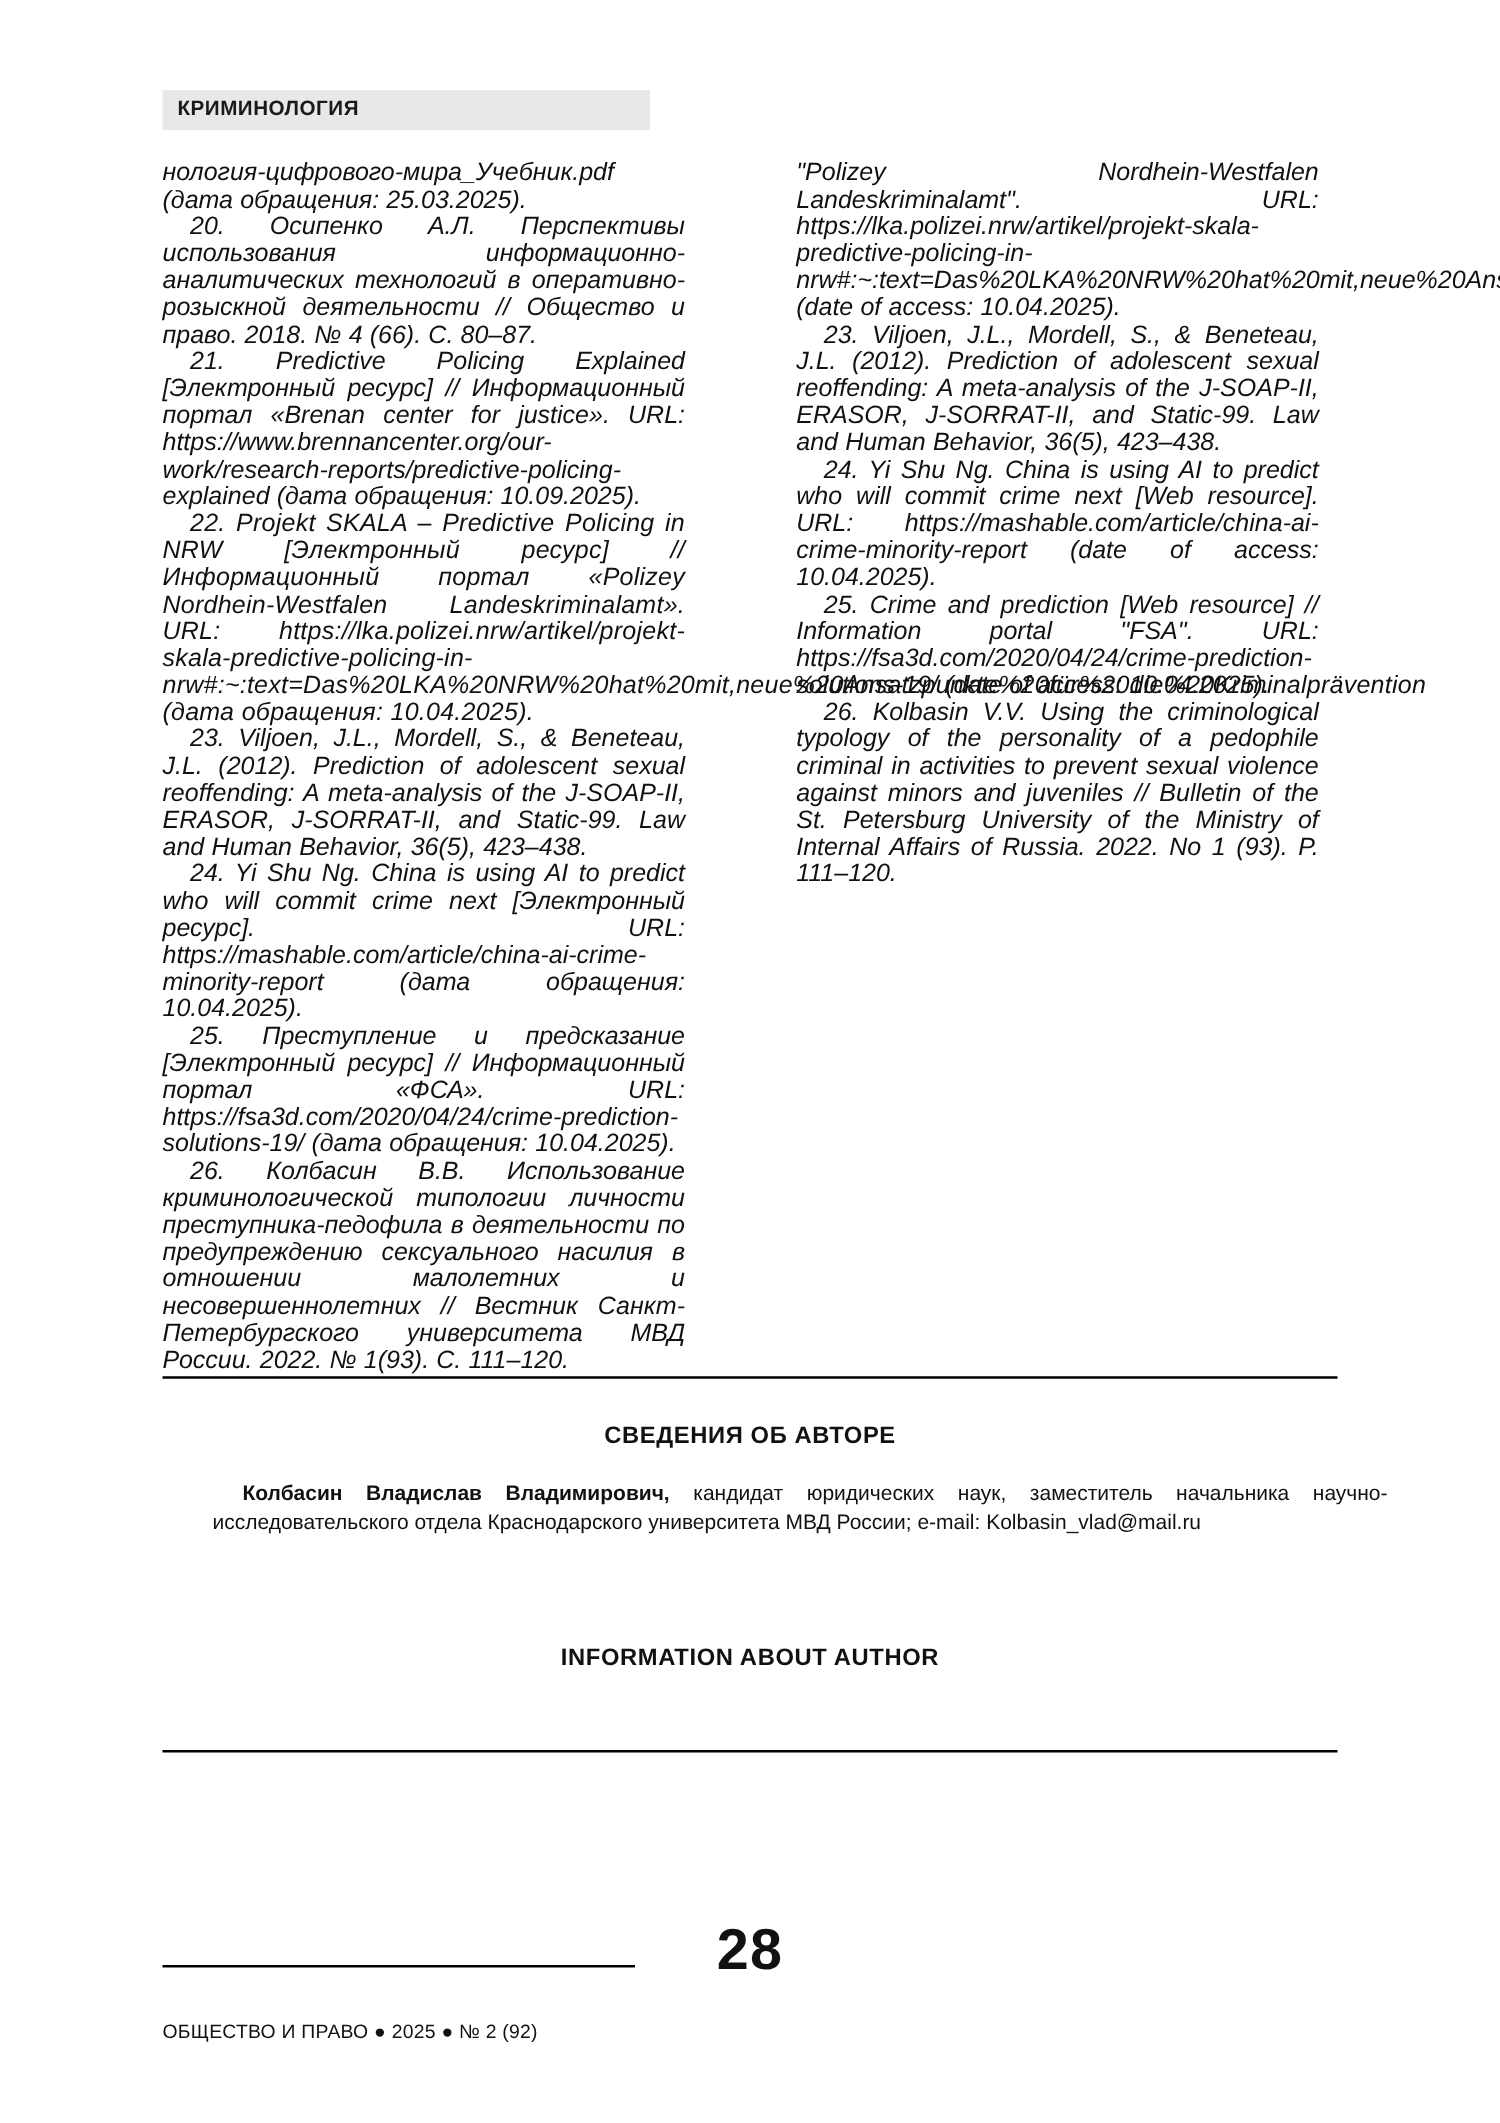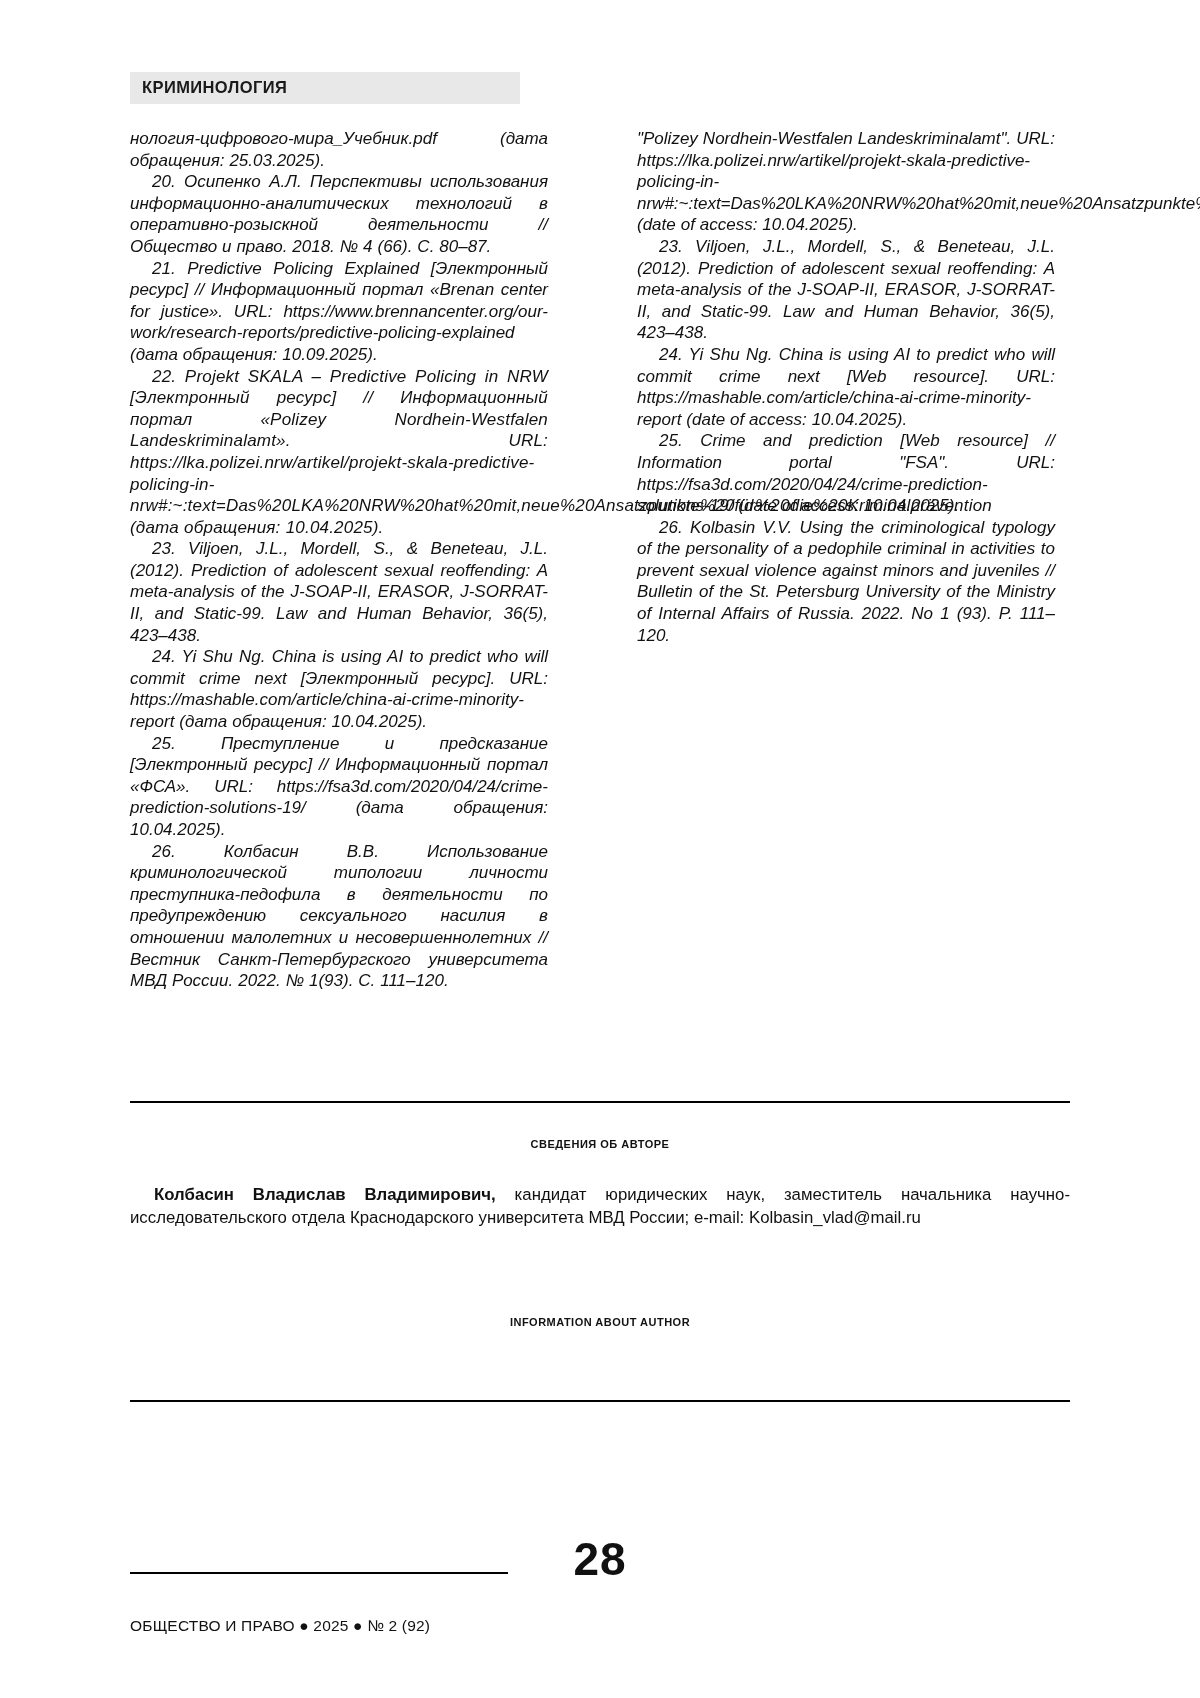--- a/index.html
+++ b/index.html
@@ -58,21 +58,21 @@
   .col {
     position: absolute;
     top: 0;
     width: 418px;
   }
   .col-left { left: 0; }
   .col-right { left: 507px; }
 
   .ref {
     font-style: italic;
-    font-size: 17px;
+    font-size: 20px;
     line-height: 21.6px;
     text-align: justify;
     text-justify: inter-word;
     margin: 0 0 0 0;
     text-indent: 22px;
     hyphens: manual;
     word-spacing: 0.2px;
   }
   .ref.noindent { text-indent: 0; }
   .ref.mono-url {
@@ -87,21 +87,21 @@
     height: 2px;
     background: #000000;
   }
 
   
   .section-title {
     position: absolute;
     left: 130px;
     width: 940px;
     text-align: center;
-    font-size: 11px;
+    font-size: 19px;
     font-weight: bold;
     letter-spacing: 0.5px;
   }
   .author-block {
     position: absolute;
     left: 130px;
     width: 940px;
     font-size: 16.8px;
     line-height: 23px;
     text-align: justify;
@@ -168,21 +168,21 @@
       <p class="ref">24. Yi Shu Ng. China is using AI to predict who will commit crime next [Web resource]. URL: https://mashable.com/article/china-ai-crime-minority-report (date of access: 10.04.2025).</p>
       <p class="ref">25. Crime and prediction [Web resource] // Information portal "FSA". URL: https://fsa3d.com/2020/04/24/crime-prediction-solutions-19/ (date of access: 10.04.2025).</p>
       <p class="ref">26. Kolbasin V.V. Using the criminological typology of the personality of a pedophile criminal in activities to prevent sexual violence against minors and juveniles // Bulletin of the St. Petersburg University of the Ministry of Internal Affairs of Russia. 2022. No 1 (93). P. 111–120.</p>
     </div>
 
   </div>
 
   <div class="rule" style="top:1101px;"></div>
 
   <div class="section-title" style="top:1138px;">СВЕДЕНИЯ ОБ АВТОРЕ</div>
-  <div class="author-block" style="top:1183px;">
+  <div class="author-block" style="top:1183px;margin-left:40px;">
     <b>Колбасин Владислав Владимирович,</b><span> кандидат юридических наук, заместитель начальника научно-исследовательского отдела Краснодарского университета МВД России; e-mail: Kolbasin_vlad@mail.ru</span>
   </div>
 
   <div class="section-title" style="top:1288px;margin-top:28px;">INFORMATION ABOUT AUTHOR</div>
 
   <div class="rule" style="top:1400px;"></div>
 
   <div class="pageno">28</div>
   <div class="footer-rule"></div>
   <div class="footer-text">ОБЩЕСТВО И ПРАВО ● 2025 ● № 2 (92)</div>

